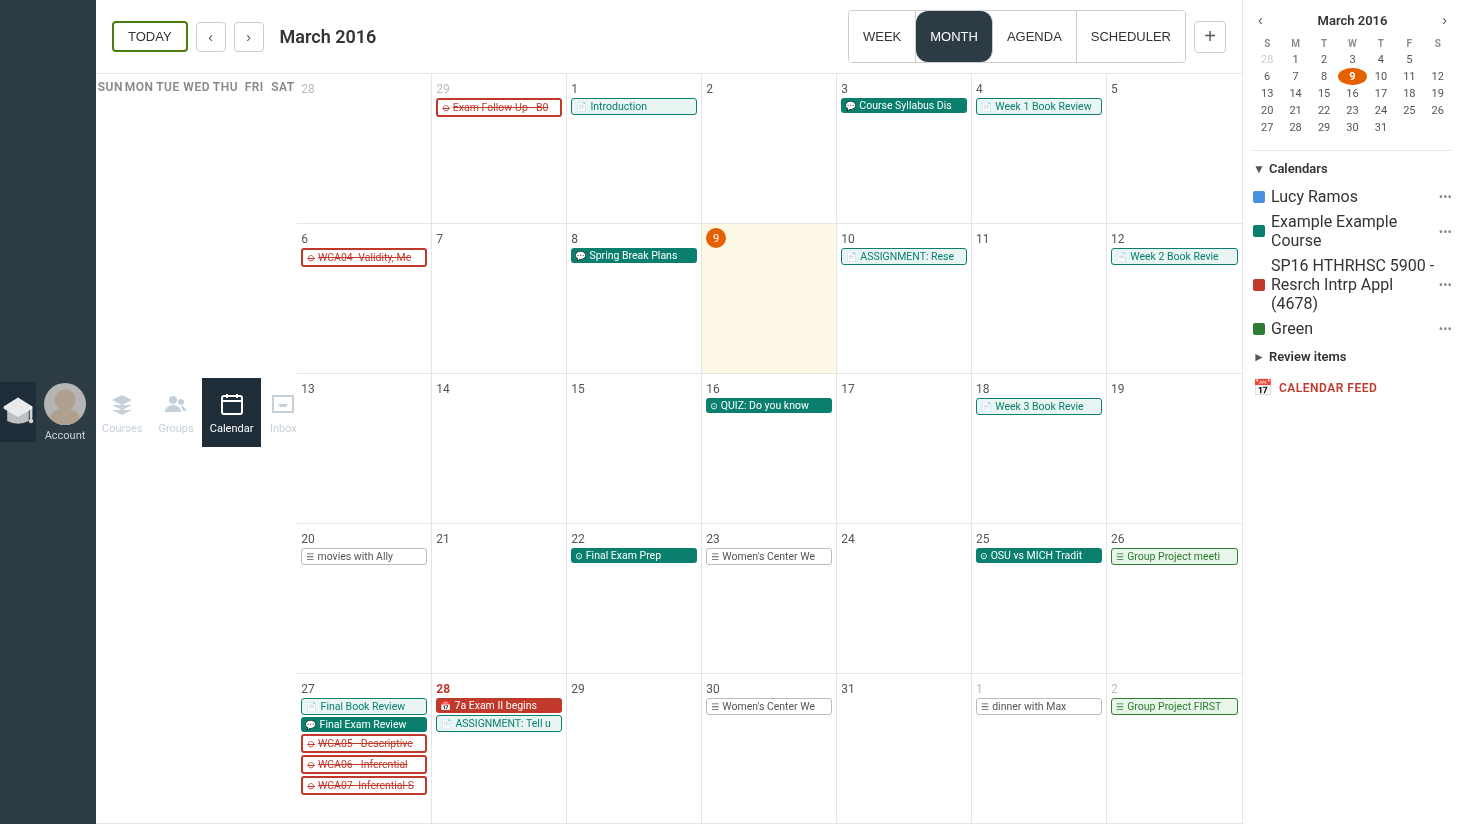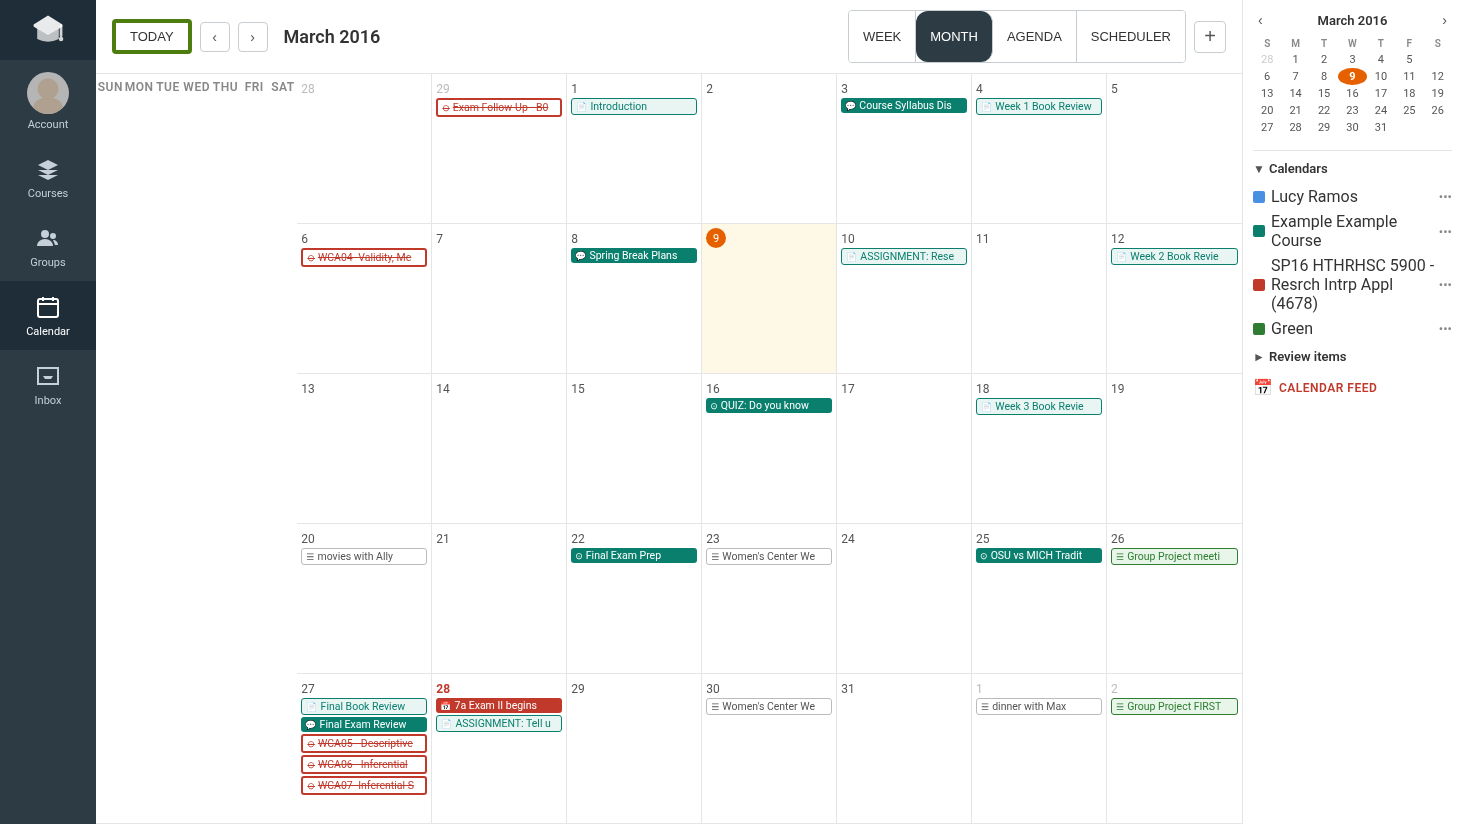--- a/index.html
+++ b/index.html
@@ -3,21 +3,21 @@
   <meta charset="utf-8">
   <style>
     * { box-sizing: border-box; margin: 0; padding: 0; }
     body { font-family: -apple-system, BlinkMacSystemFont, 'Segoe UI', Roboto, sans-serif; background: #fff; display: flex; height: 824px; overflow: hidden; }
 
     
     .sidebar {
       width: 96px;
       background: #2d3b45;
       display: flex;
-      flex-direction: column;
+      flex-direction: row;
       align-items: center;
       padding-top: 0;
       flex-shrink: 0;
     }
     .sidebar-logo {
       width: 96px;
       height: 60px;
       background: #1e2d38;
       display: flex;
       align-items: center;
@@ -59,21 +59,21 @@
     
     .cal-header {
       display: flex;
       align-items: center;
       padding: 10px 16px;
       border-bottom: 1px solid #e5e5e5;
       gap: 8px;
       flex-shrink: 0;
     }
     .btn-today {
-      border: 4px solid #4d7c0f;
+      border: 2px solid #4d7c0f;
       background: #fff;
       padding: 6px 14px;
       border-radius: 4px;
       cursor: pointer;
       font-size: 13px;
       color: #333;
     }
     .btn-nav {
       border: 1px solid #c7cdd1;
       background: #fff;

